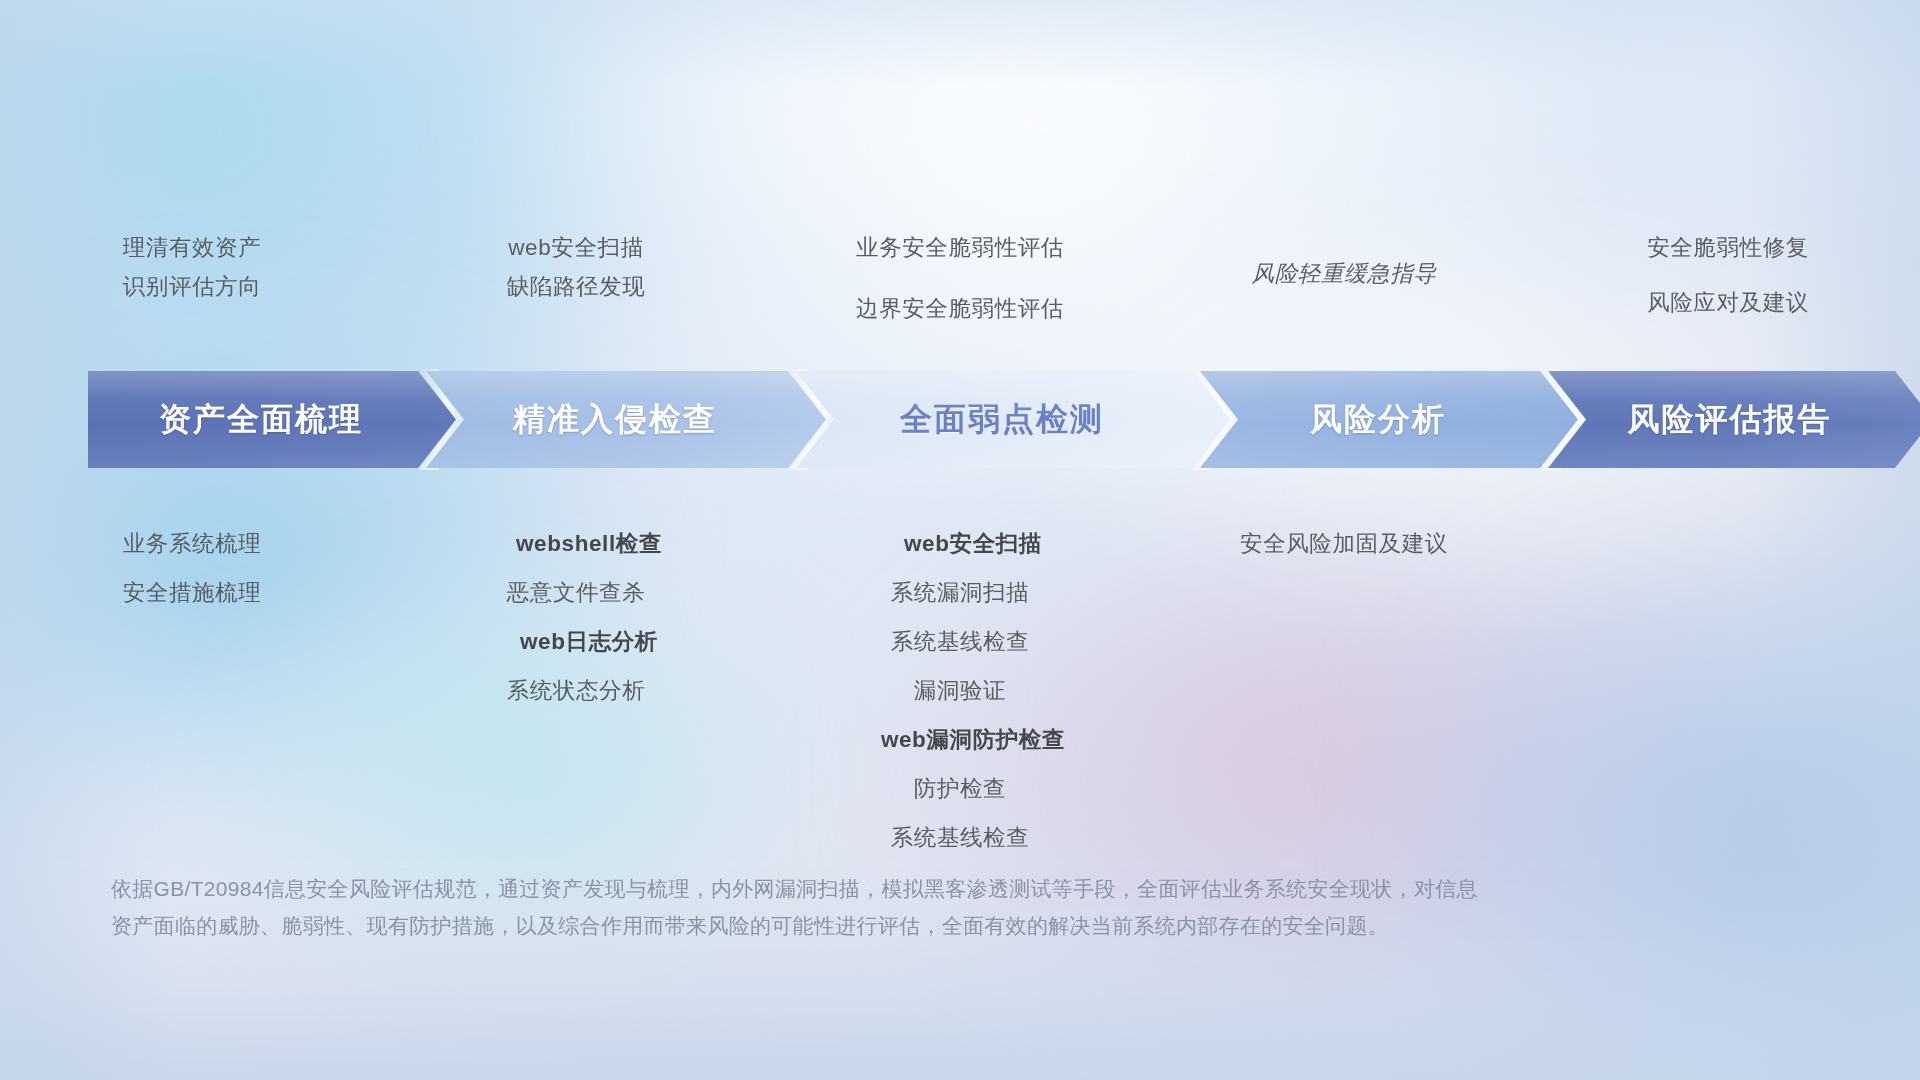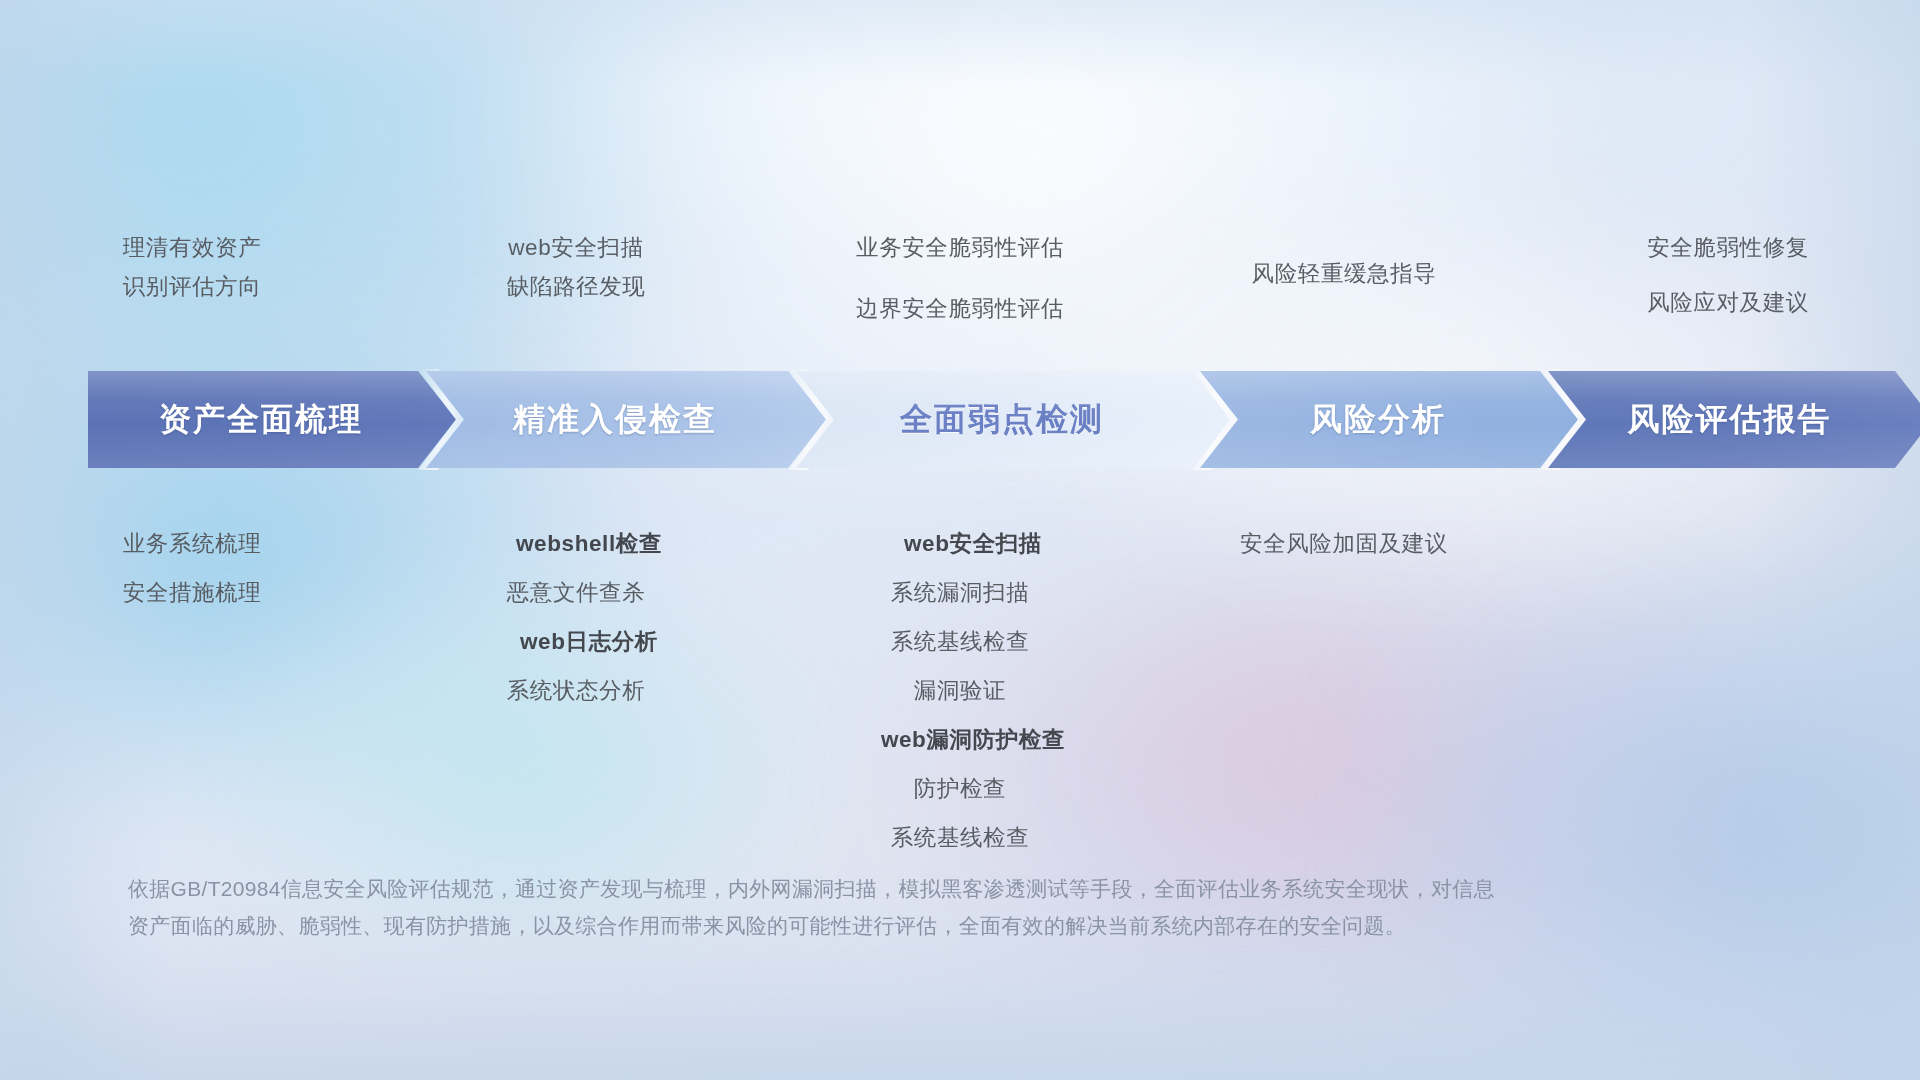--- a/index.html
+++ b/index.html
@@ -91,21 +91,21 @@
     color:#585d63;
     letter-spacing:.6px;
     white-space:nowrap;
   }
   .cap.lead { font-weight:700; color:#44484e;margin-left:26px; }
 
   
   .row-top .col:nth-child(1) { padding-top:0px; }
   .row-top .col:nth-child(2) { padding-top:0px; }
   .row-top .col:nth-child(3) { padding-top:0px;gap:22px; }
-  .row-top .col:nth-child(4) { padding-top:26px; }
+  .row-top .col:nth-child(4) { padding-top:26px;font-style:italic; }
   .row-top .col:nth-child(5) { padding-top:0px;gap:16px; }
 
   .row-bottom .col { gap:0; }
   .row-bottom .cap { line-height:49px; }
 
   
   #band { position:absolute; left:88px; top:371px; width:1745px; height:97px; }
   .arrow {
     position:absolute; top:0; height:97px;
     display:flex; align-items:center; justify-content:center;
@@ -135,21 +135,21 @@
   }
   
   .sep { position:absolute; top:-2px; height:101px; width:58px;
          background:linear-gradient(100deg,rgba(255,255,255,.0) 0%,rgba(255,255,255,.85) 45%,rgba(255,255,255,.0) 100%);
          clip-path:polygon(0 0, 20px 0, 58px 50%, 20px 100%, 0 100%, 38px 50%);
          opacity:.9; }
   .s1 { left:330px; } .s2 { left:700px; } .s3 { left:1104px; } .s4 { left:1452px; }
 
   
   #footer {
-    position:absolute; left:128px; top:870px; width:1520px;
+    position:absolute; left:111px; top:870px; width:1520px;
     font-size:21px; line-height:37px; color:#8a93a5; letter-spacing:.3px;
   }
   #footer .ln { white-space:nowrap; }
 </style>
 </head>
 <body>
 
 <div id="bg">
   <div class="layer base"></div>
   <div class="layer b9"></div>

